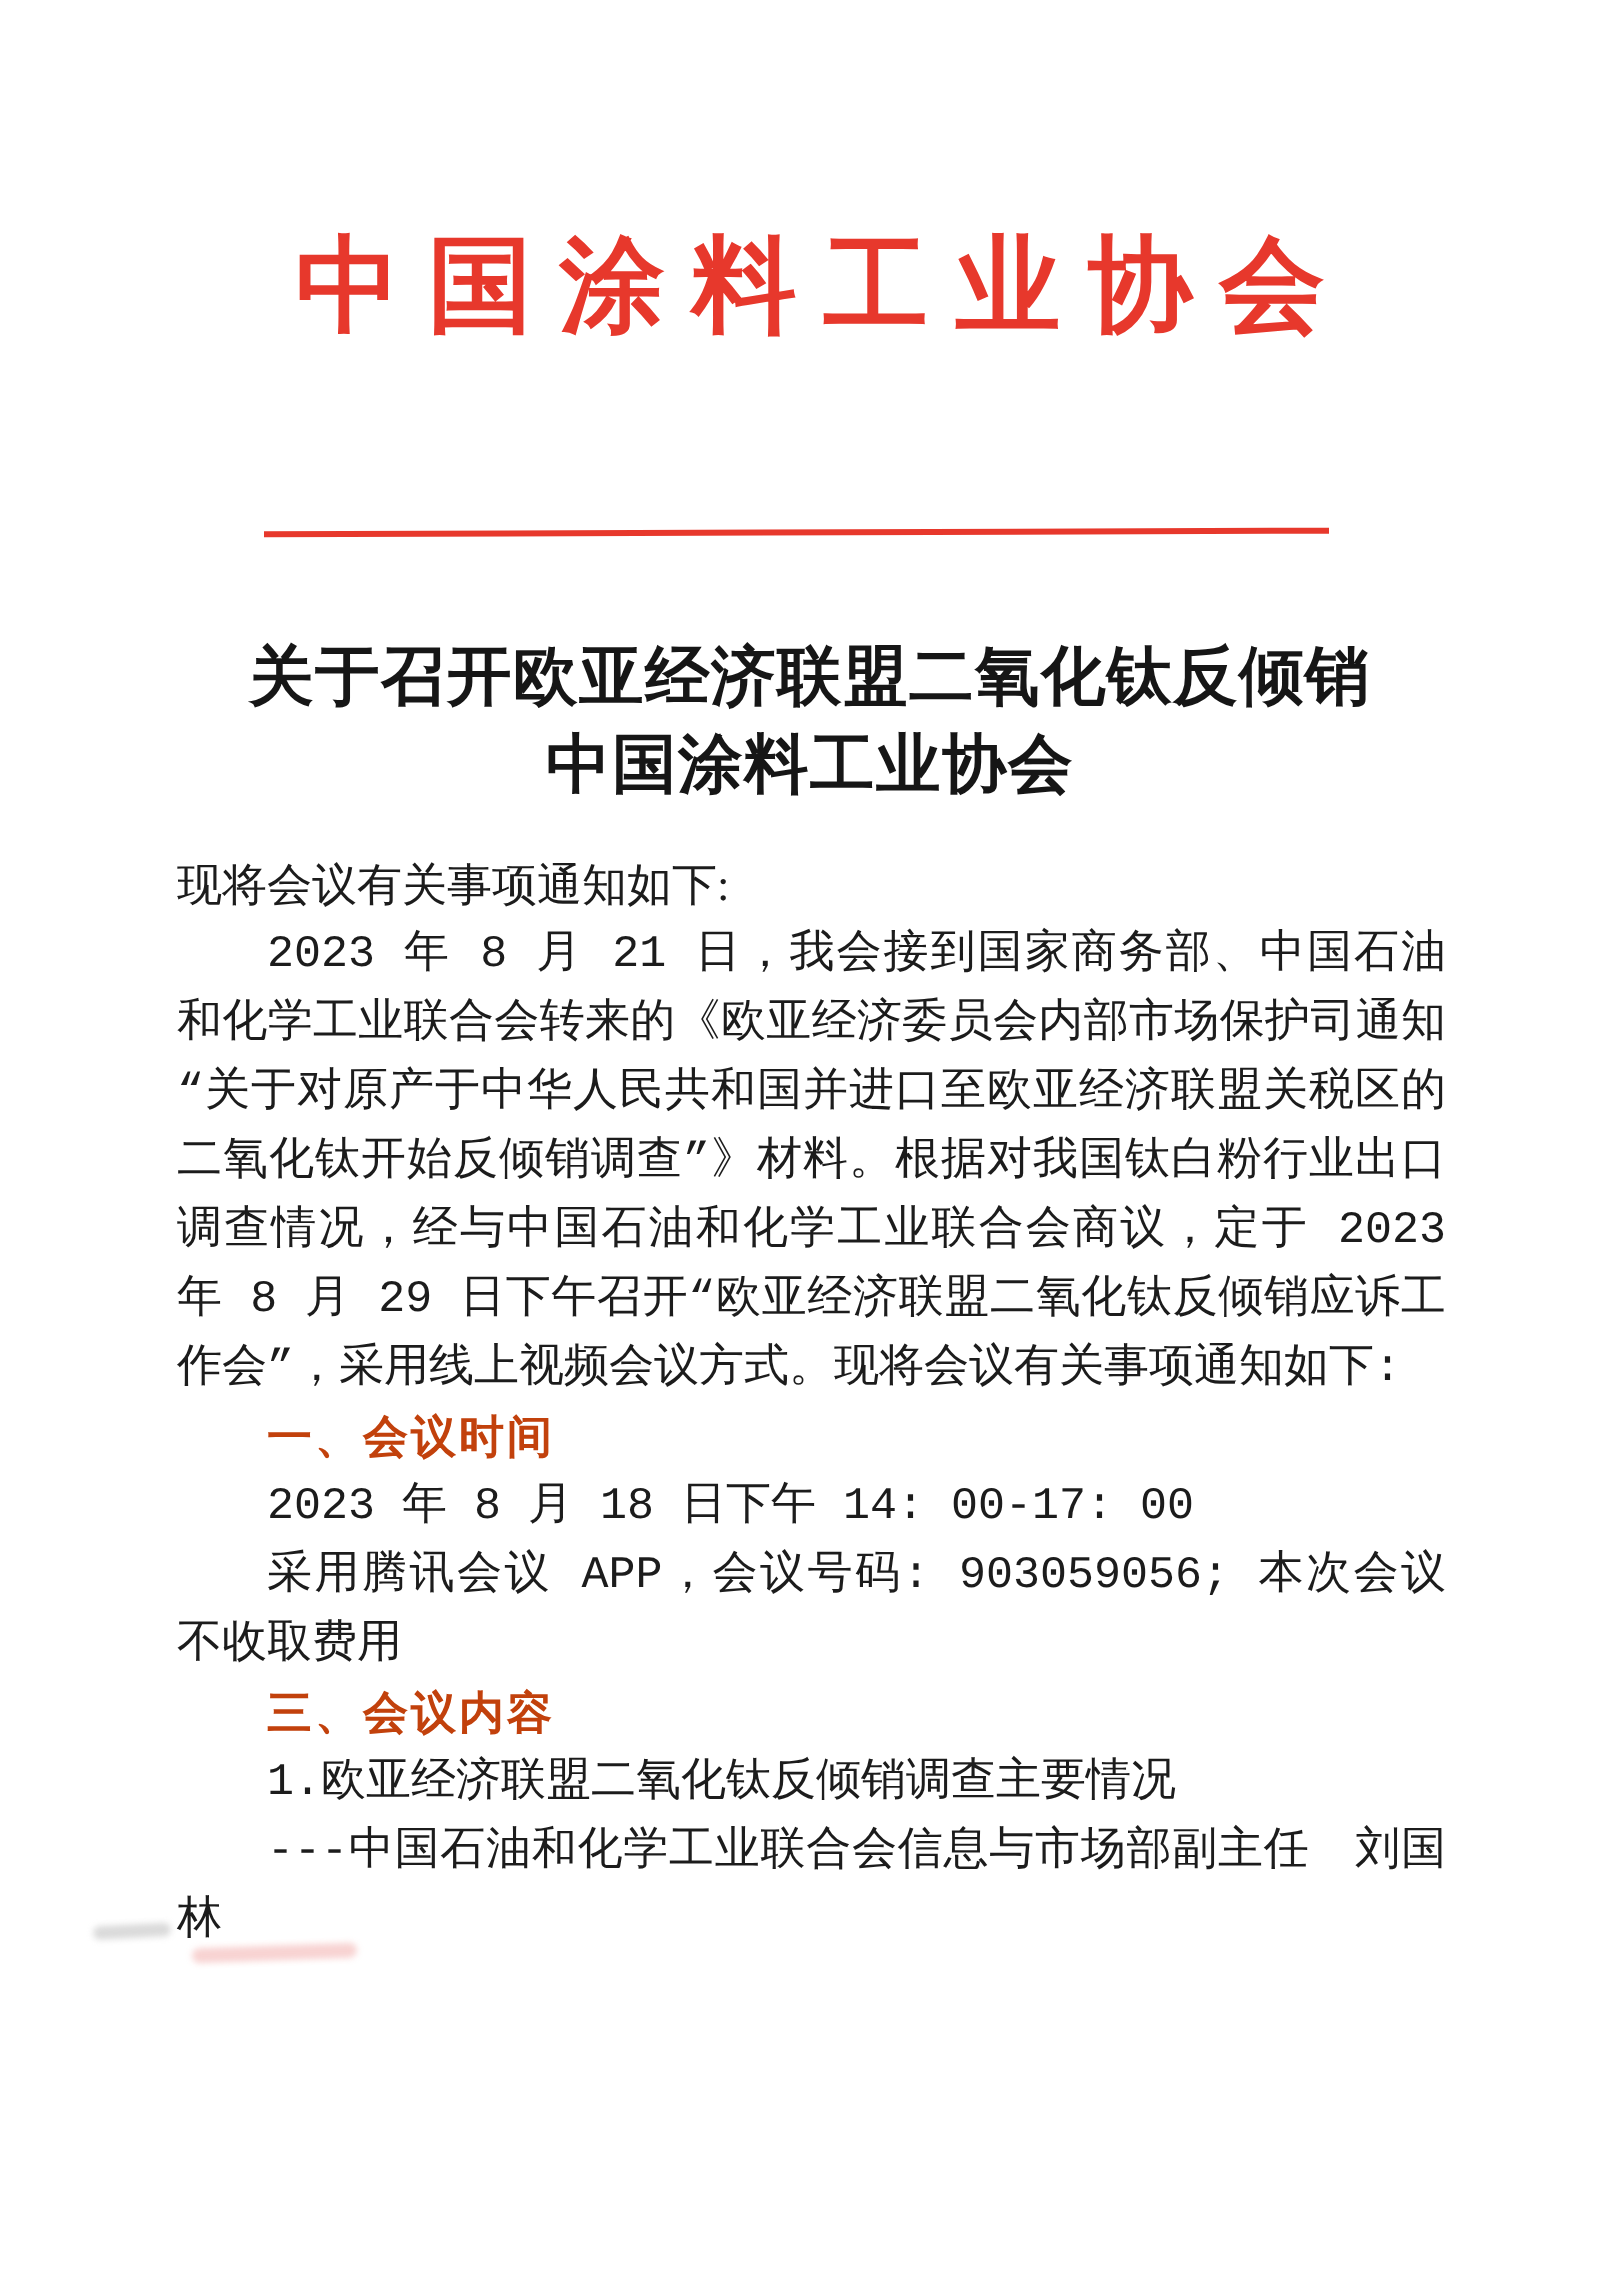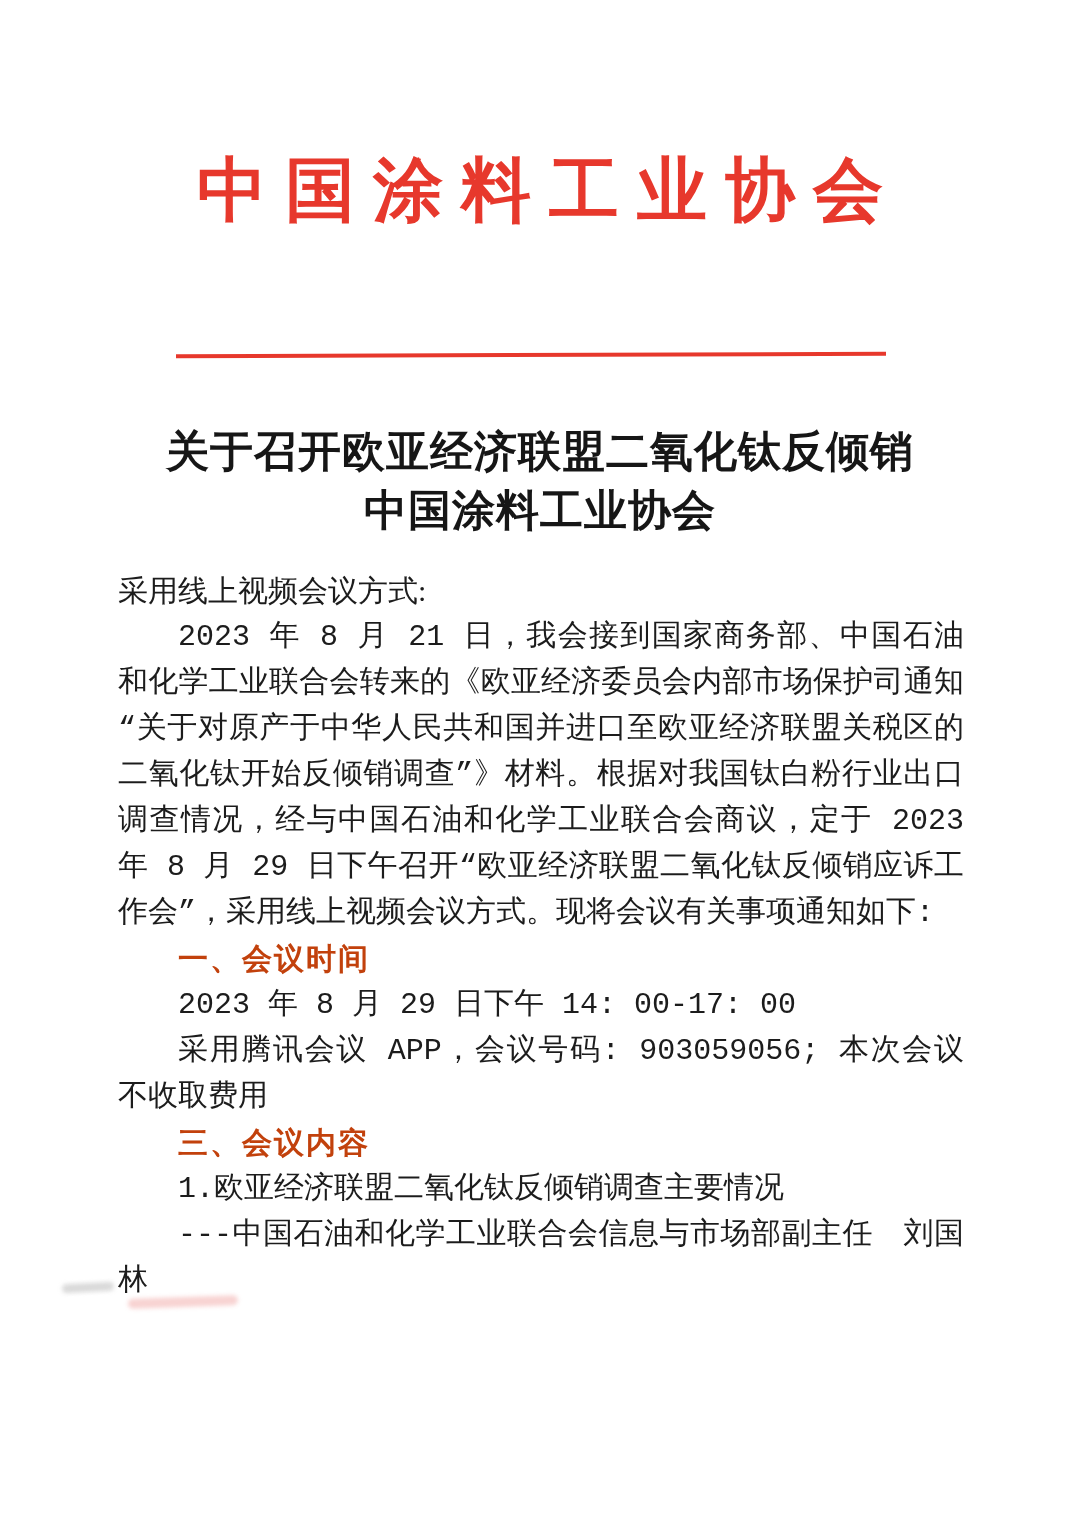--- a/index.html
+++ b/index.html
@@ -83,26 +83,26 @@
   <div class="org-name">中国涂料工业协会</div>
 
   <div class="letterhead-rule"></div>
 
   <div class="doc-title">
     <div>关于召开欧亚经济联盟二氧化钛反倾销</div>
     <div>中国涂料工业协会</div>
   </div>
 
   <div class="body-text">
-    <p>采用线上视频会议方式:</p>
+    <p>现将会议有关事项通知如下:</p>
 
     <p class="indent">2023 年 8 月 21 日，我会接到国家商务部、中国石油和化学工业联合会转来的《欧亚经济委员会内部市场保护司通知“关于对原产于中华人民共和国并进口至欧亚经济联盟关税区的二氧化钛开始反倾销调查”》材料。根据对我国钛白粉行业出口调查情况，经与中国石油和化学工业联合会商议，定于 2023 年 8 月 29 日下午召开“欧亚经济联盟二氧化钛反倾销应诉工作会”，采用线上视频会议方式。现将会议有关事项通知如下:</p>
 
     <p class="indent heading">一、会议时间</p>
-    <p class="indent">2023 年 8 月 29 日下午 14: 00-17: 00</p>
+    <p class="indent">2023 年 8 月 18 日下午 14: 00-17: 00</p>
 
     <p class="indent">采用腾讯会议 APP，会议号码: 903059056; 本次会议不收取费用</p>
 
     <p class="indent heading">三、会议内容</p>
     <p class="indent">1.欧亚经济联盟二氧化钛反倾销调查主要情况</p>
     <p class="indent">---中国石油和化学工业联合会信息与市场部副主任　刘国林</p>
   </div>
 
   <div class="smudge smudge-gray"></div>
   <div class="smudge smudge-pink"></div>

